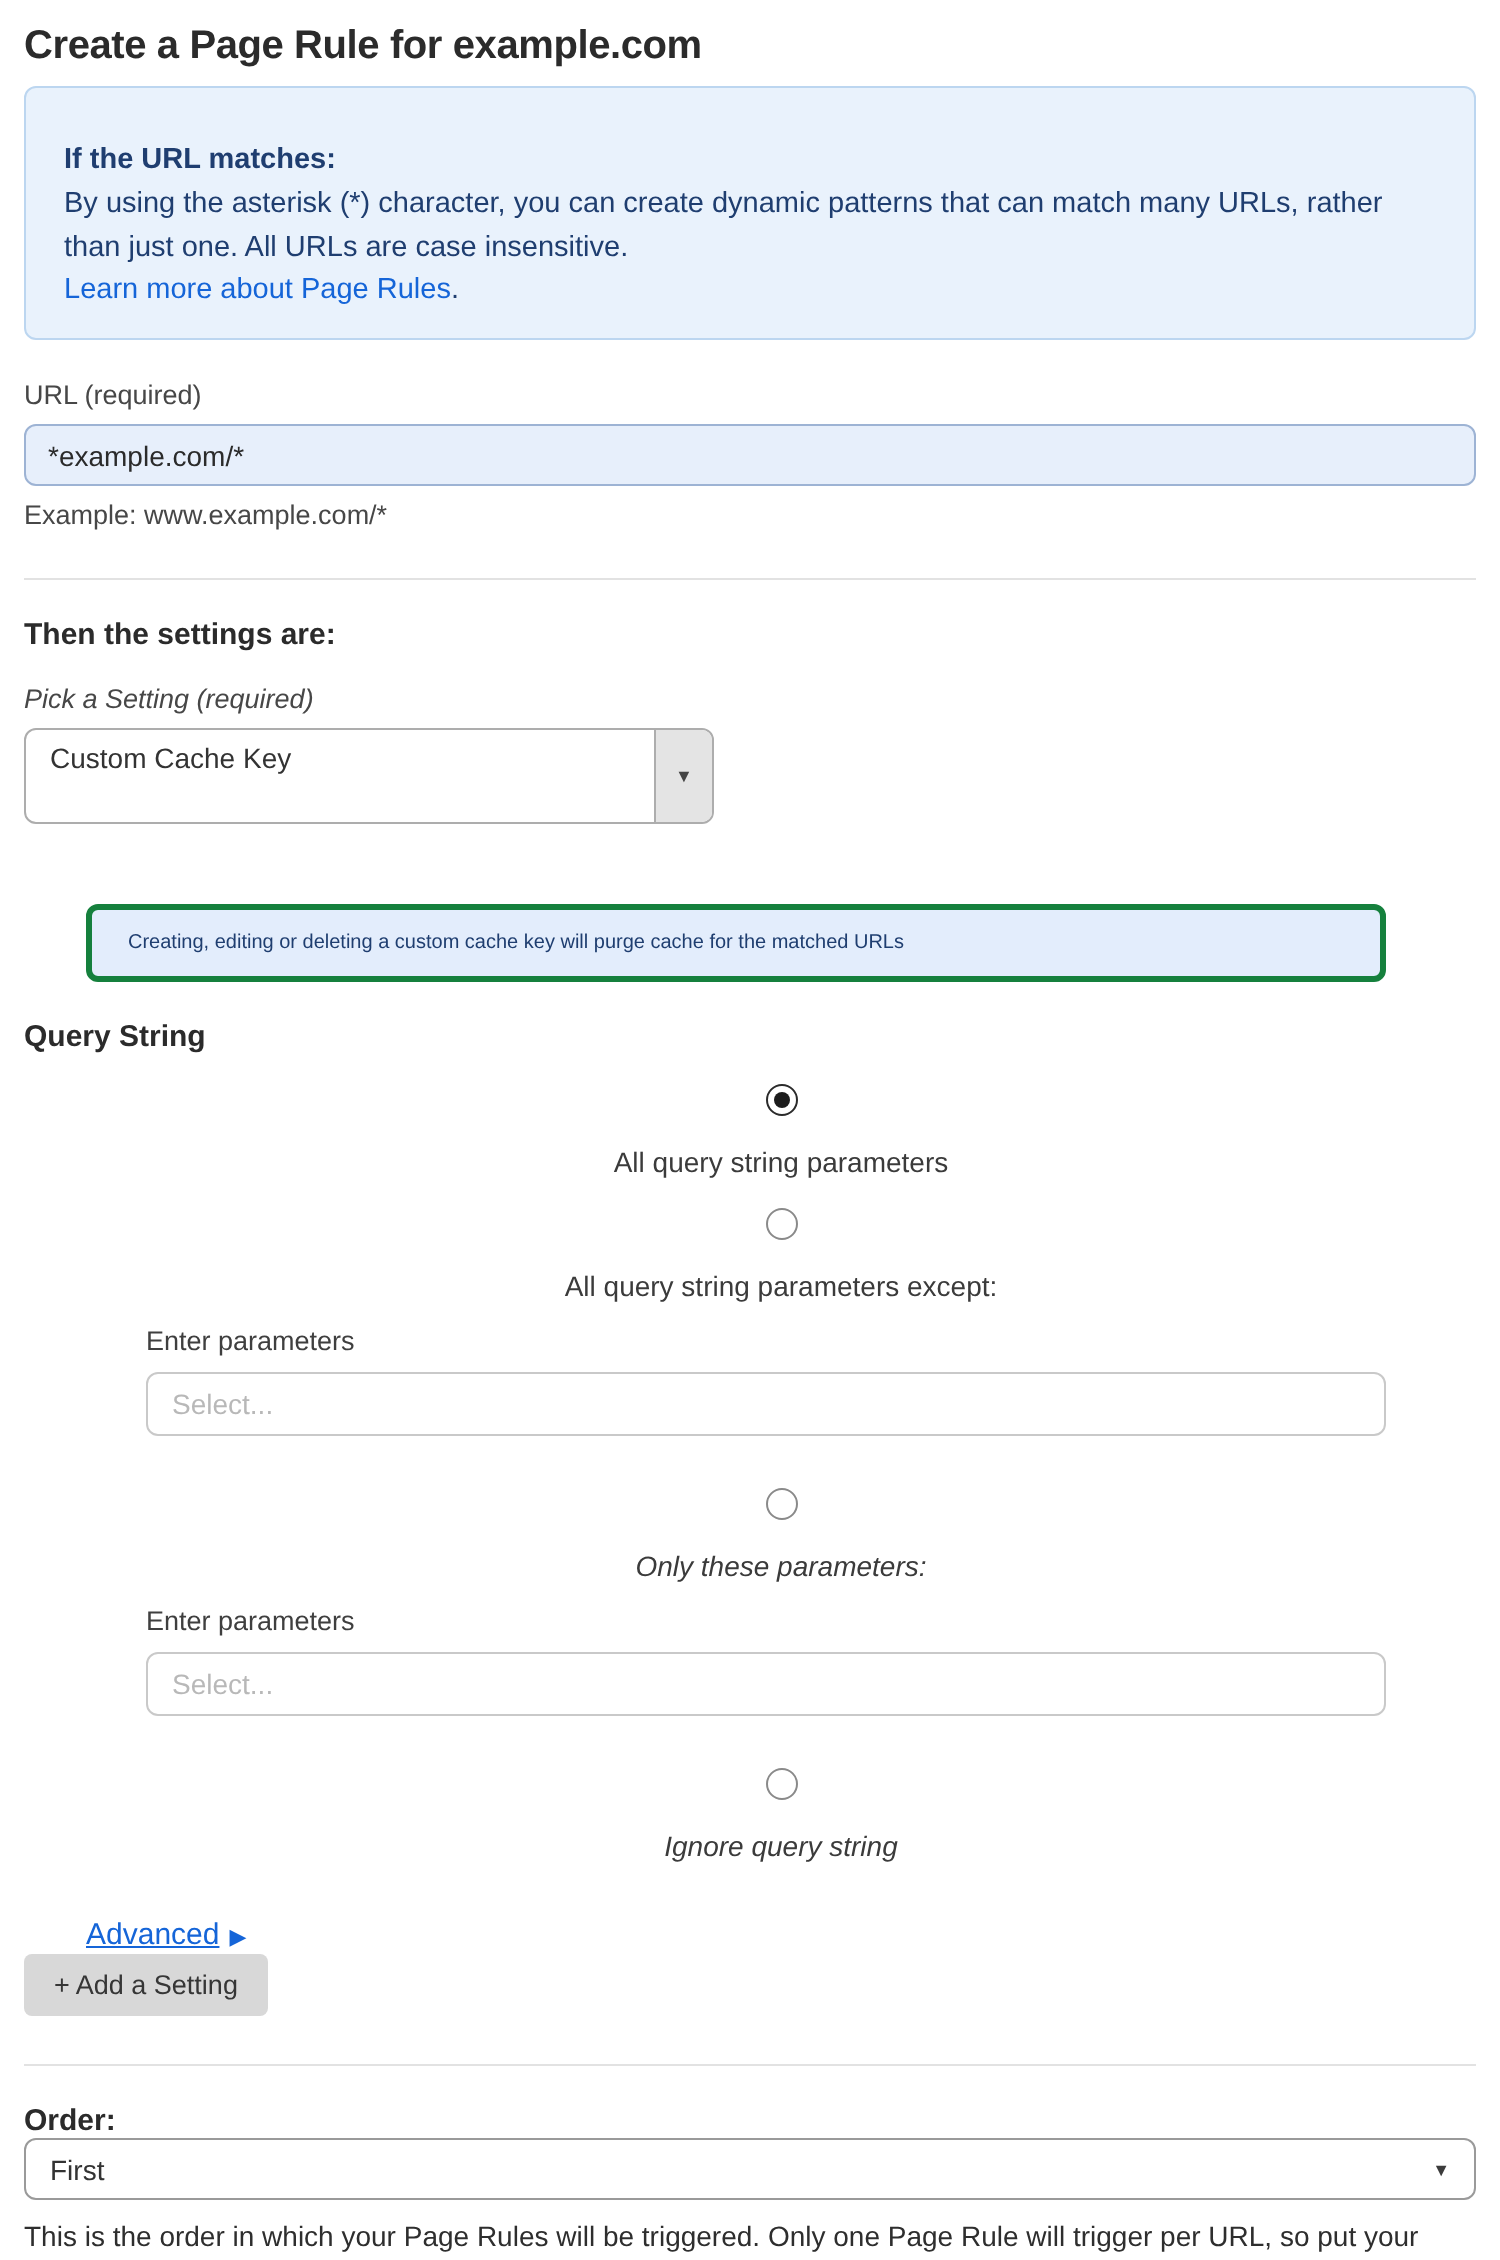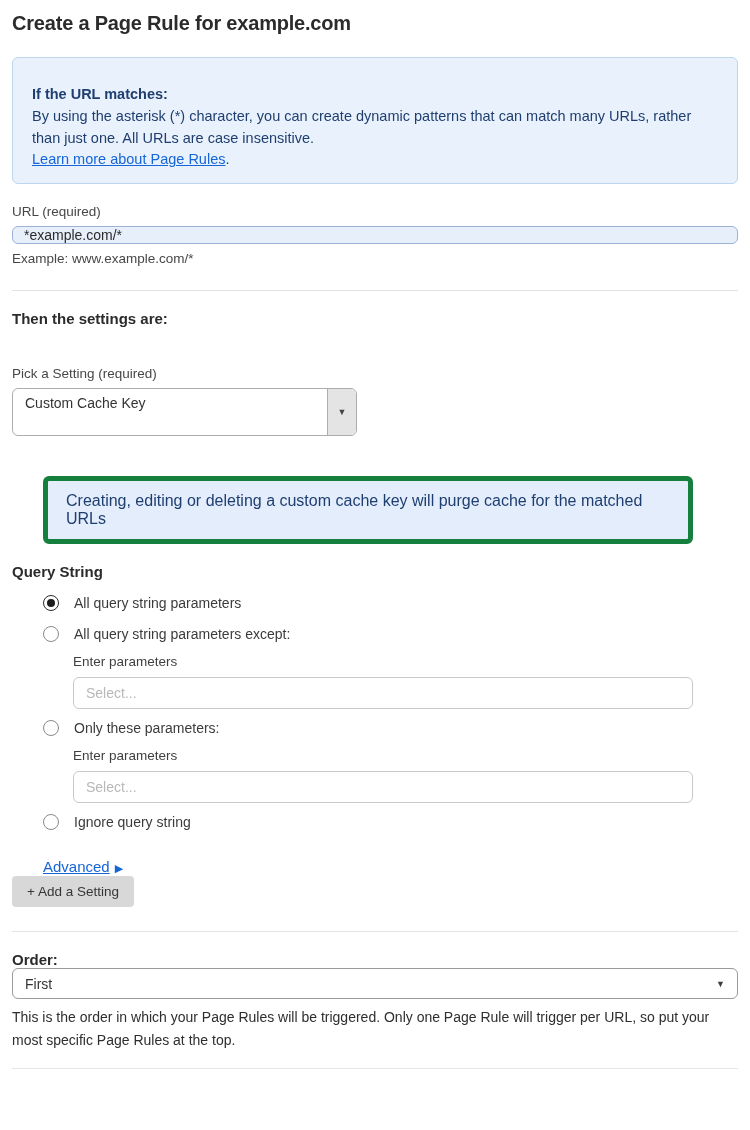--- a/index.html
+++ b/index.html
@@ -9,52 +9,51 @@
     font-family: "Liberation Sans", sans-serif;
     color: #2f2f2f;
     -webkit-font-smoothing: antialiased;
   }
   .container { padding: 8px 12px 16px; }
 
   h1.page-title {
     font-size: 20px;
     font-weight: bold;
     color: #2b2b2b;
-    margin: 4px 0 22px;
+    margin: 4px 0 8px;
     letter-spacing: -0.2px;
   }
 
   
   .info-box {
     background: #e9f2fc;
     border: 1px solid #bcd6f0;
     border-radius: 6px;
     padding: 26px 19px 12px;
     color: #1f3e70;
     font-size: 14.5px;
     line-height: 1.5;
     margin-bottom: 20px;
   }
   .info-box .info-heading { font-weight: bold; }
   .info-box a.info-link {
     color: #1565d8;
-    text-decoration: underline;
     cursor: pointer;
     text-align: right;
   }
 
   .field-label {
     font-size: 13.5px;
     color: #474747;
     margin: 0 0 7px;
   }
 
   .url-input {
     width: 100%;
-    height: 18px;
+    height: 31px;
     background: #e7effb;
     border: 1px solid #9db3d4;
     border-radius: 6px;
     font-family: "Liberation Sans", sans-serif;
     font-size: 14px;
     color: #2b2b2b;
     padding: 0 11px;
     outline: none;
   }
 
@@ -70,21 +69,21 @@
     margin: 24px 0 0;
   }
 
   h2.section-heading {
     font-size: 15px;
     font-weight: bold;
     color: #2b2b2b;
     margin: 19px 0 0;
   }
 
-  .pick-setting-label { margin-top: 39px; }
+  .pick-setting-label { margin-top: 16px; font-style: italic; }
 
   
   .select-group {
     display: inline-flex;
     width: 345px;
     height: 48px;
     border: 1px solid #adadad;
     border-radius: 6px;
     overflow: hidden;
     background: #ffffff;
@@ -106,36 +105,37 @@
     align-items: center;
     justify-content: center;
     font-size: 9px;
     color: #444444;
   }
 
   
   .notice-box {
     margin: 40px 45px 0 31px;
     background: #e3edfc;
-    border: 5px solid #15803d;
+    border: 3px solid #15803d;
     border-radius: 6px;
     padding: 11px 18px;
     color: #1f3e70;
-    font-size: 16px;
+    font-size: 10px;
   }
 
   .qs-heading { margin: 22px 0 0 31px; }
 
   
   .radio-row {
     display: flex;
     align-items: center;
     gap: 15px;
     margin: 15px 0 0 31px;
     cursor: pointer;
+    flex-direction: column;
   }
   .radio-circle {
     width: 16px;
     height: 16px;
     border-radius: 50%;
     border: 1px solid #8a8a8a;
     background: #ffffff;
     flex: 0 0 auto;
     position: relative;
   }
@@ -162,21 +162,21 @@
     height: 32px;
     border: 1px solid #c9c9c9;
     border-radius: 6px;
     font-family: "Liberation Sans", sans-serif;
     font-size: 14px;
     color: #333333;
     padding: 0 12px;
     outline: none;
   }
   .param-input::placeholder { color: #b8b8b8; }
-  .spaced-radio { margin-top: 11px; }
+  .spaced-radio { margin-top: 26px; font-style: italic; }
 
   
   .advanced-link {
     display: inline-block;
     margin: 28px 0 0 31px;
     font-size: 15px;
     color: #1565d8;
     cursor: pointer;
   }
   .advanced-link .advanced-text { text-decoration: underline; }

